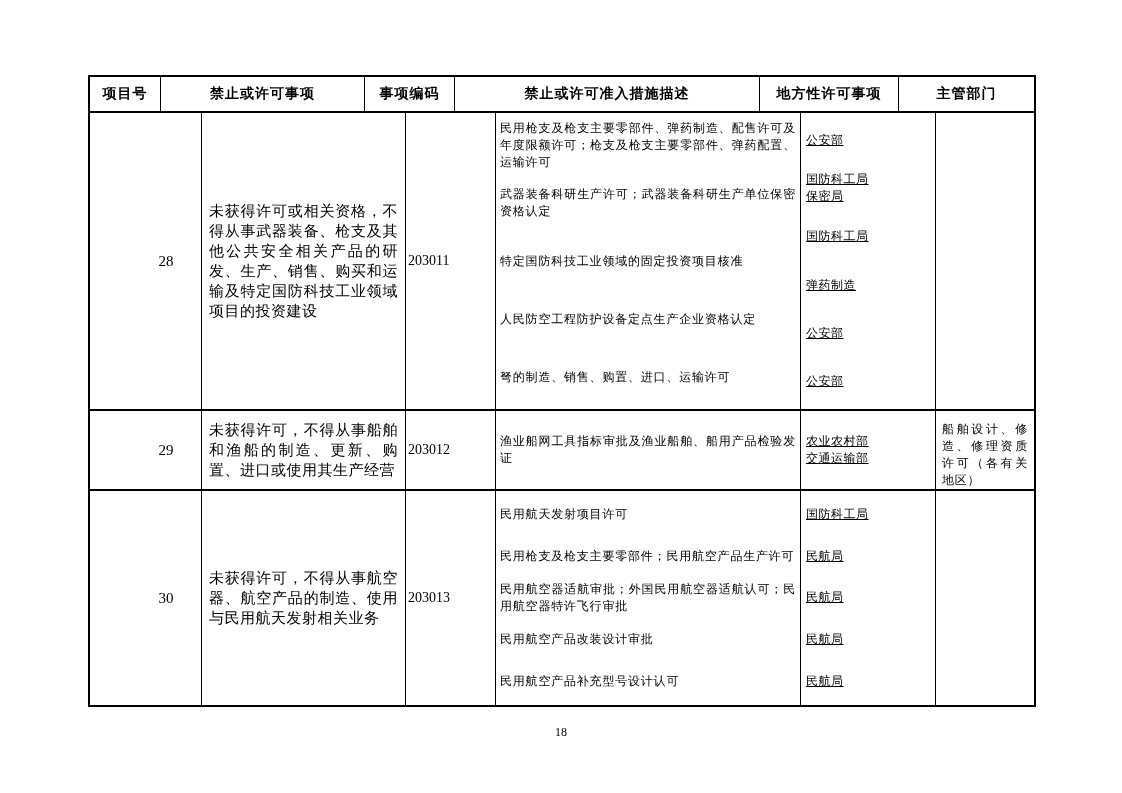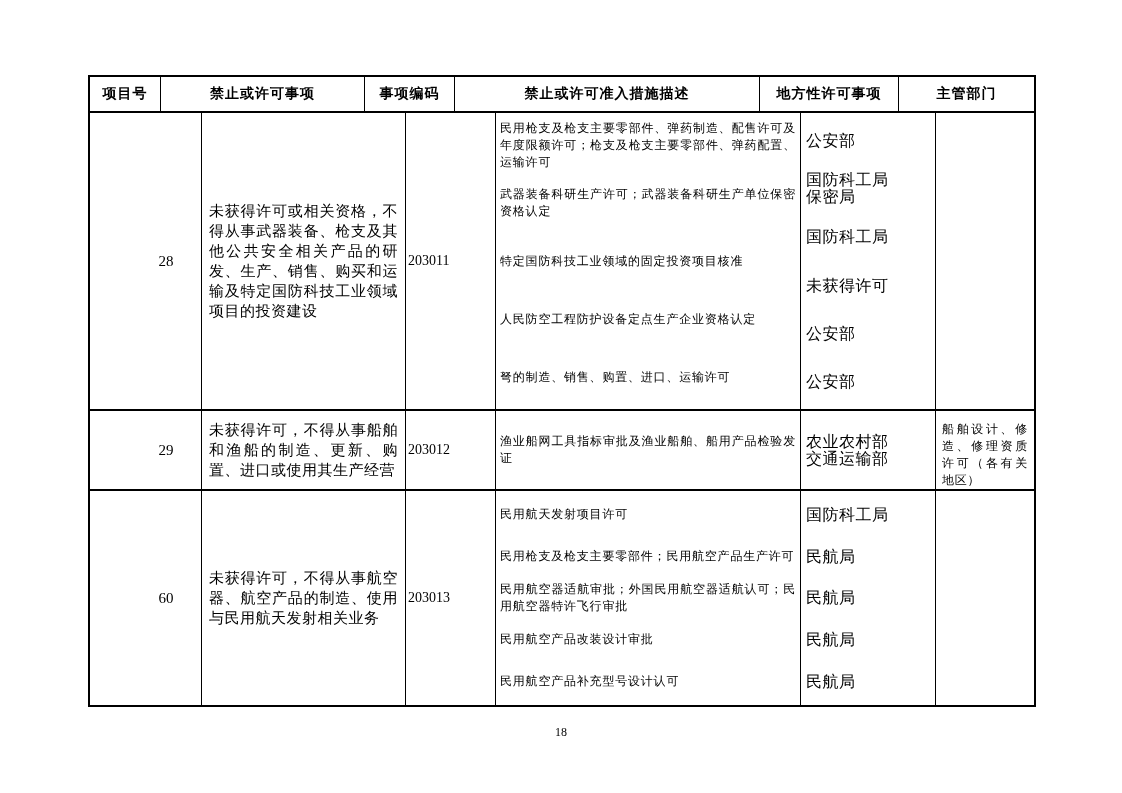--- a/index.html
+++ b/index.html
@@ -89,24 +89,25 @@
   }
   .c-desc .measure { padding: 0 4px; }
   .c-dept .measure { padding: 0 5px; }
   .measure-text {
     font-size: 12px;
     line-height: 17px;
     letter-spacing: 0.8px;
     text-align: justify;
   }
   .dept-text {
-    font-size: 16px;
+    font-size: 12px;
     line-height: 17px;
     letter-spacing: 0.5px;
     white-space: pre-line;
+    text-decoration: underline;
   }
   .c-local {
     display: flex; align-items: flex-end;
     padding: 0 6px;
   }
   .c-local .local-text {
     font-size: 12px;
     line-height: 17px;
     letter-spacing: 0.8px;
     text-align: justify;
@@ -162,21 +163,21 @@
             <div class="dept-text">公安部</div>
           </div>
           <div class="measure">
             <div class="dept-text">国防科工局
 保密局</div>
           </div>
           <div class="measure">
             <div class="dept-text">国防科工局</div>
           </div>
           <div class="measure">
-            <div class="dept-text">未获得许可</div>
+            <div class="dept-text">弹药制造</div>
           </div>
           <div class="measure">
             <div class="dept-text">公安部</div>
           </div>
           <div class="measure">
             <div class="dept-text">公安部</div>
           </div>
         </div>
     <div class="cell col-local c-local">
       <div class="local-text"></div>
@@ -199,21 +200,21 @@
             <div class="dept-text">农业农村部
 交通运输部</div>
           </div>
         </div>
     <div class="cell col-local c-local">
       <div class="local-text">船舶设计、修造、修理资质许可（各有关地区）</div>
     </div>
   </div>
 
   <div class="t-row data-row">
-    <div class="cell col-item c-item">60</div>
+    <div class="cell col-item c-item">30</div>
     <div class="cell col-matter c-matter">
       <div class="matter-text">未获得许可，不得从事航空器、航空产品的制造、使用与民用航天发射相关业务</div>
     </div>
     <div class="cell col-code c-code">203013</div>
     <div class="cell col-desc c-desc">
           <div class="measure">
             <div class="measure-text">民用航天发射项目许可</div>
           </div>
           <div class="measure">
             <div class="measure-text">民用枪支及枪支主要零部件；民用航空产品生产许可</div>

